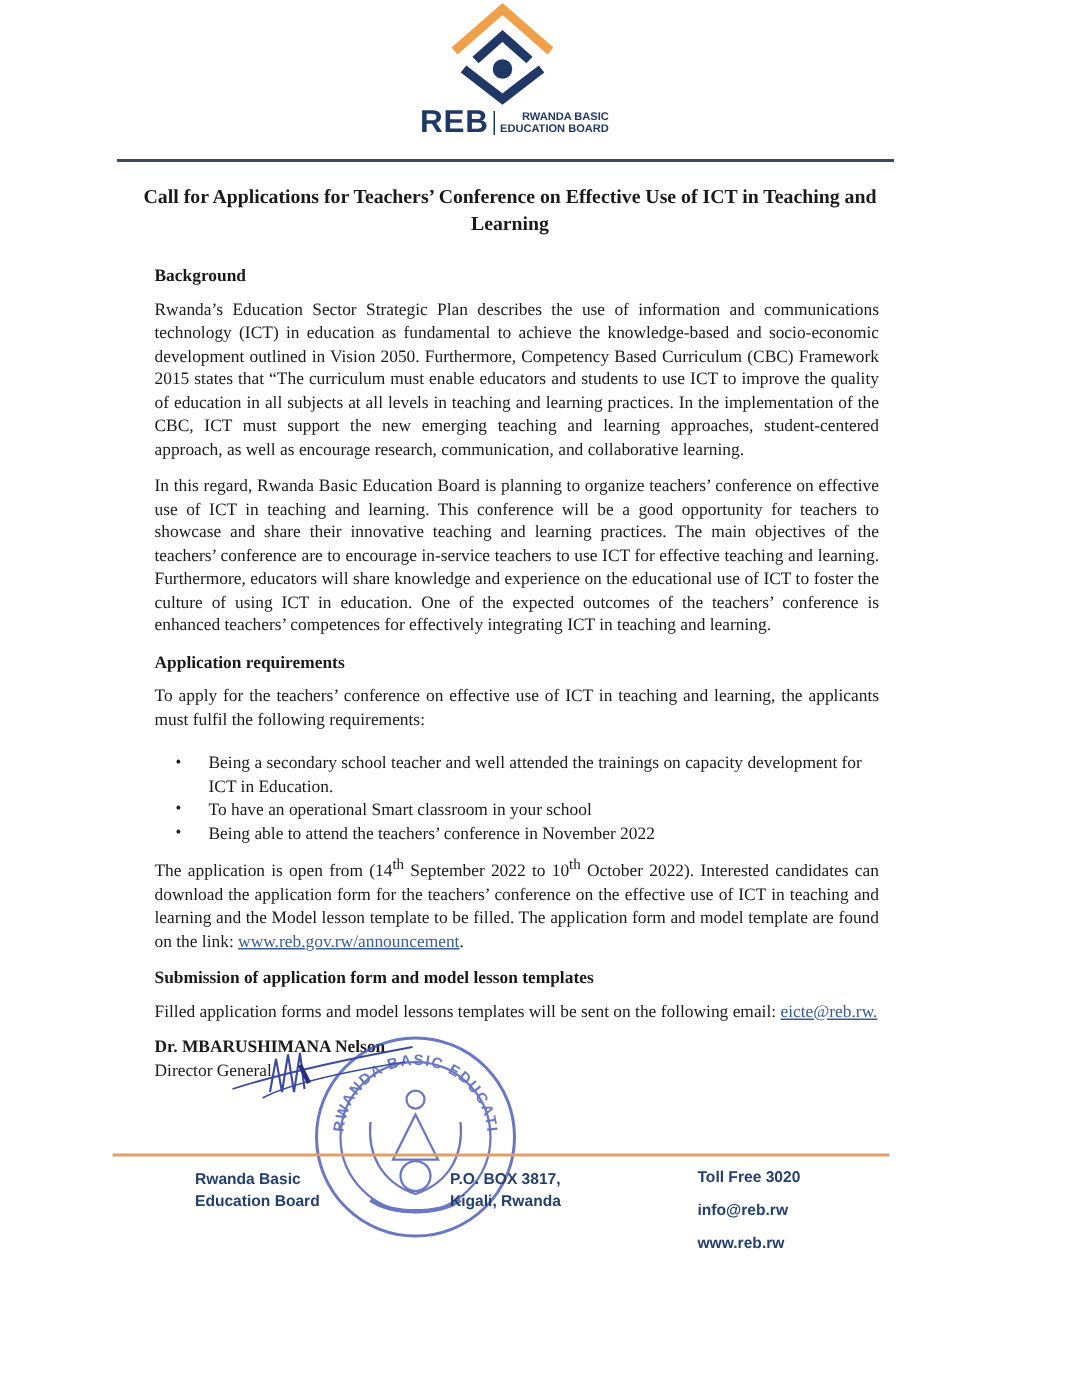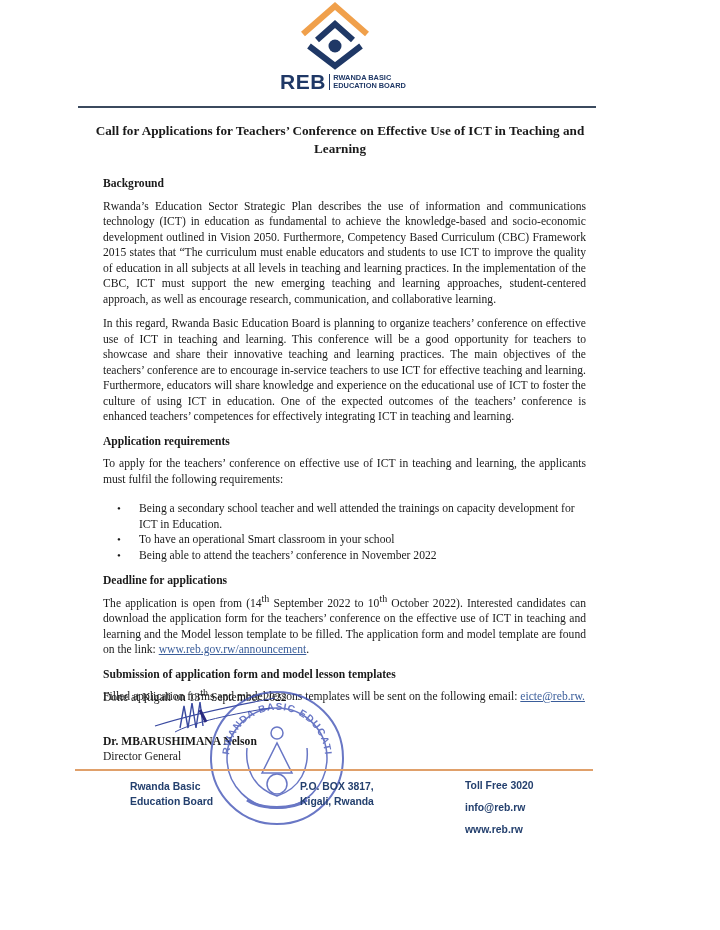--- a/index.html
+++ b/index.html
@@ -1,18 +1,18 @@
 <!DOCTYPE html>
 <html><head>
 <meta charset="utf-8">
 <style>
   html, body { margin:0; padding:0; background:#ffffff; }
   body { width:720px; height:930px; position:relative; overflow:hidden; font-family:"Liberation Serif", serif; color:#1a1a1a; }
   .logo { position:absolute; left:295px; top:2px; width:80px; height:68px; }
-  .logo-text { position:absolute; left:280px; top:72px; display:flex; align-items:center; }
+  .logo-text { position:absolute; left:280px; top:72px; display:flex; align-items:center;text-align:right; }
   .reb-mark { font-family:"Liberation Sans", sans-serif; font-weight:bold; font-size:21px; color:#1f3866; letter-spacing:0.5px; line-height:20px; }
   .reb-sep { width:1.5px; height:16px; background:#1f3866; margin:0 3px 0 3px; }
   .reb-name { font-family:"Liberation Sans", sans-serif; font-weight:bold; font-size:7.4px; line-height:8px; color:#1f3866; }
   .top-rule { position:absolute; left:78px; top:106px; width:518px; height:2px; background:#3b4a5e; }
   .title { position:absolute; left:90px; top:122px; width:500px; text-align:center; font-weight:bold; font-size:13.2px; line-height:18px; }
   .content { position:absolute; left:103px; top:176px; width:483px; font-size:11.6px; line-height:15.5px; }
   .h { font-weight:bold; font-size:11.6px; margin:0 0 7px 0; }
   .p { text-align:justify; margin:0 0 9px 0; }
   ul { margin:14px 0 10px 0; padding-left:36px; list-style:none; }
   ul li { position:relative; padding-left:0; margin:0; }
@@ -58,29 +58,27 @@
   <div class="p">In this regard, Rwanda Basic Education Board is planning to organize teachers’ conference on effective use of ICT in teaching and learning.  This conference will be a good opportunity for teachers to showcase and share their innovative teaching and learning practices. The main objectives of the teachers’ conference are to encourage in-service teachers to use ICT for effective teaching and learning. Furthermore, educators will share knowledge and experience on the educational use of ICT to foster the culture of using ICT in education. One of the expected outcomes of the teachers’ conference is enhanced teachers’ competences for effectively integrating ICT in teaching and learning.</div>
 
   <div class="h">Application requirements</div>
   <div class="p" style="margin-bottom:0">To apply for the teachers’ conference on effective use of ICT in teaching and learning, the applicants must fulfil the following requirements:</div>
   <ul>
     <li>Being a secondary school teacher and well attended the trainings on capacity development for ICT in Education.</li>
     <li>To have an operational Smart classroom in your school</li>
     <li>Being able to attend the teachers’ conference in November 2022</li>
   </ul>
 
-  <div class="h">Deadline for applications</div>
   <div class="p"><span>The application is open from (14</span><sup>th</sup><span> September 2022 to 10</span><sup>th</sup><span> October 2022). Interested candidates can download the application form for the teachers’ conference on the effective use of ICT in teaching and learning and the Model lesson template to be filled. The application form and model template are found on the link: </span><a class="link">www.reb.gov.rw/announcement</a><span>.</span></div>
 
   <div class="h">Submission of application form and model lesson templates</div>
   <div class="p"><span>Filled application forms and model lessons templates will be sent on the following email: </span><a class="link">eicte@reb.rw.</a></div>
 </div>
 
 <div class="sign">
-  <div class="date"><span>Done at Kigali on 13</span><sup>th</sup><span> September 2022</span></div>
   <div class="sig-name">Dr. MBARUSHIMANA Nelson</div>
   <div>Director General</div>
 </div>
 
 <svg class="signature" viewBox="0 0 130 55">
   <path d="M5 38 C30 30 60 22 125 10" fill="none" stroke="#3a4aa0" stroke-width="1.2"></path>
   <path d="M25 44 C40 36 70 28 120 20" fill="none" stroke="#3a4aa0" stroke-width="1"></path>
   <path d="M30 40 L34 18 L38 40 L42 15 L46 40 L50 14 L53 38" fill="none" stroke="#3a4aa0" stroke-width="1.4"></path>
   <path d="M50 22 L56 34" stroke="#2a2a80" stroke-width="3"></path>
 </svg>

